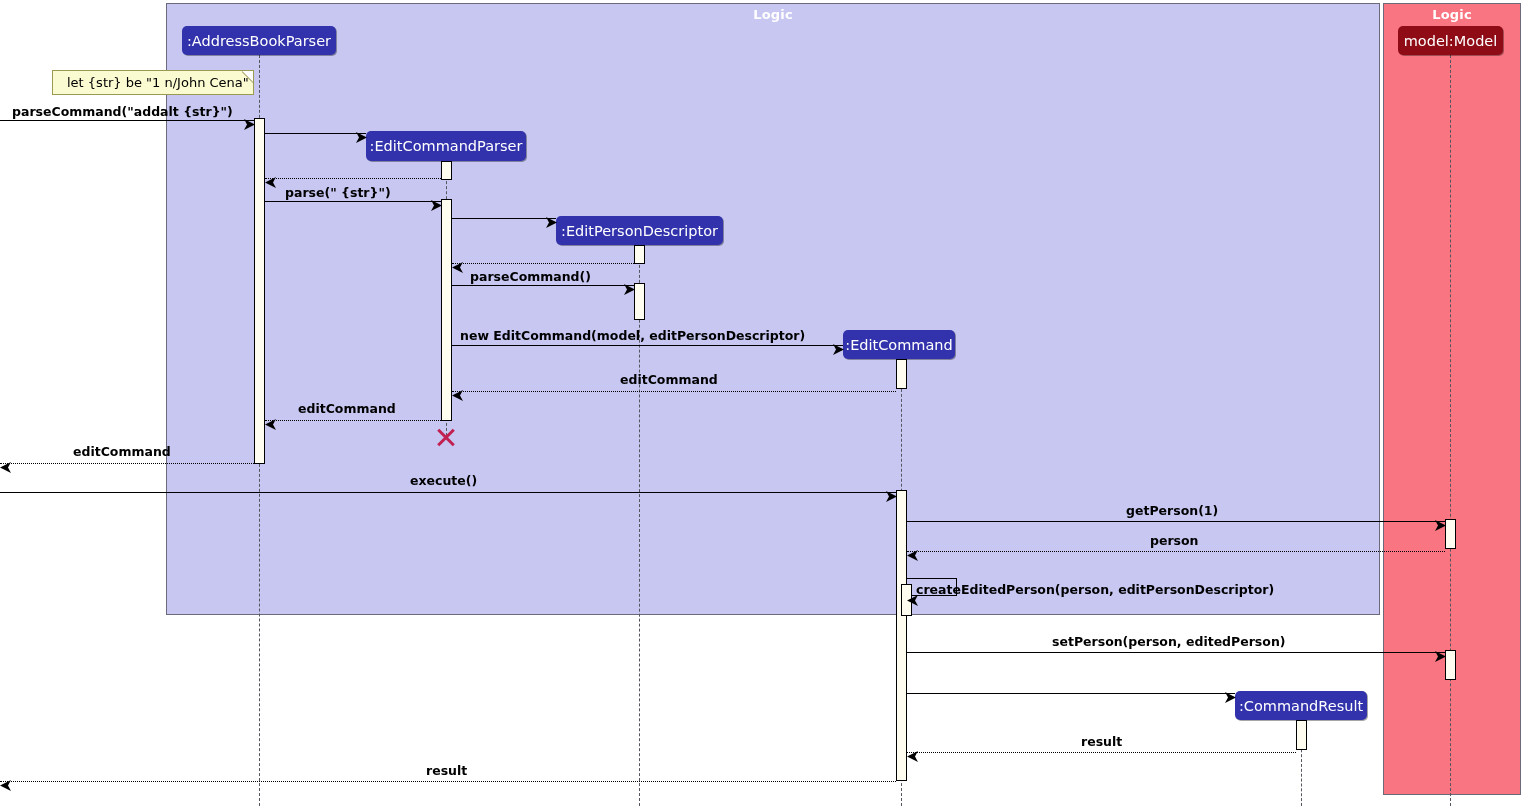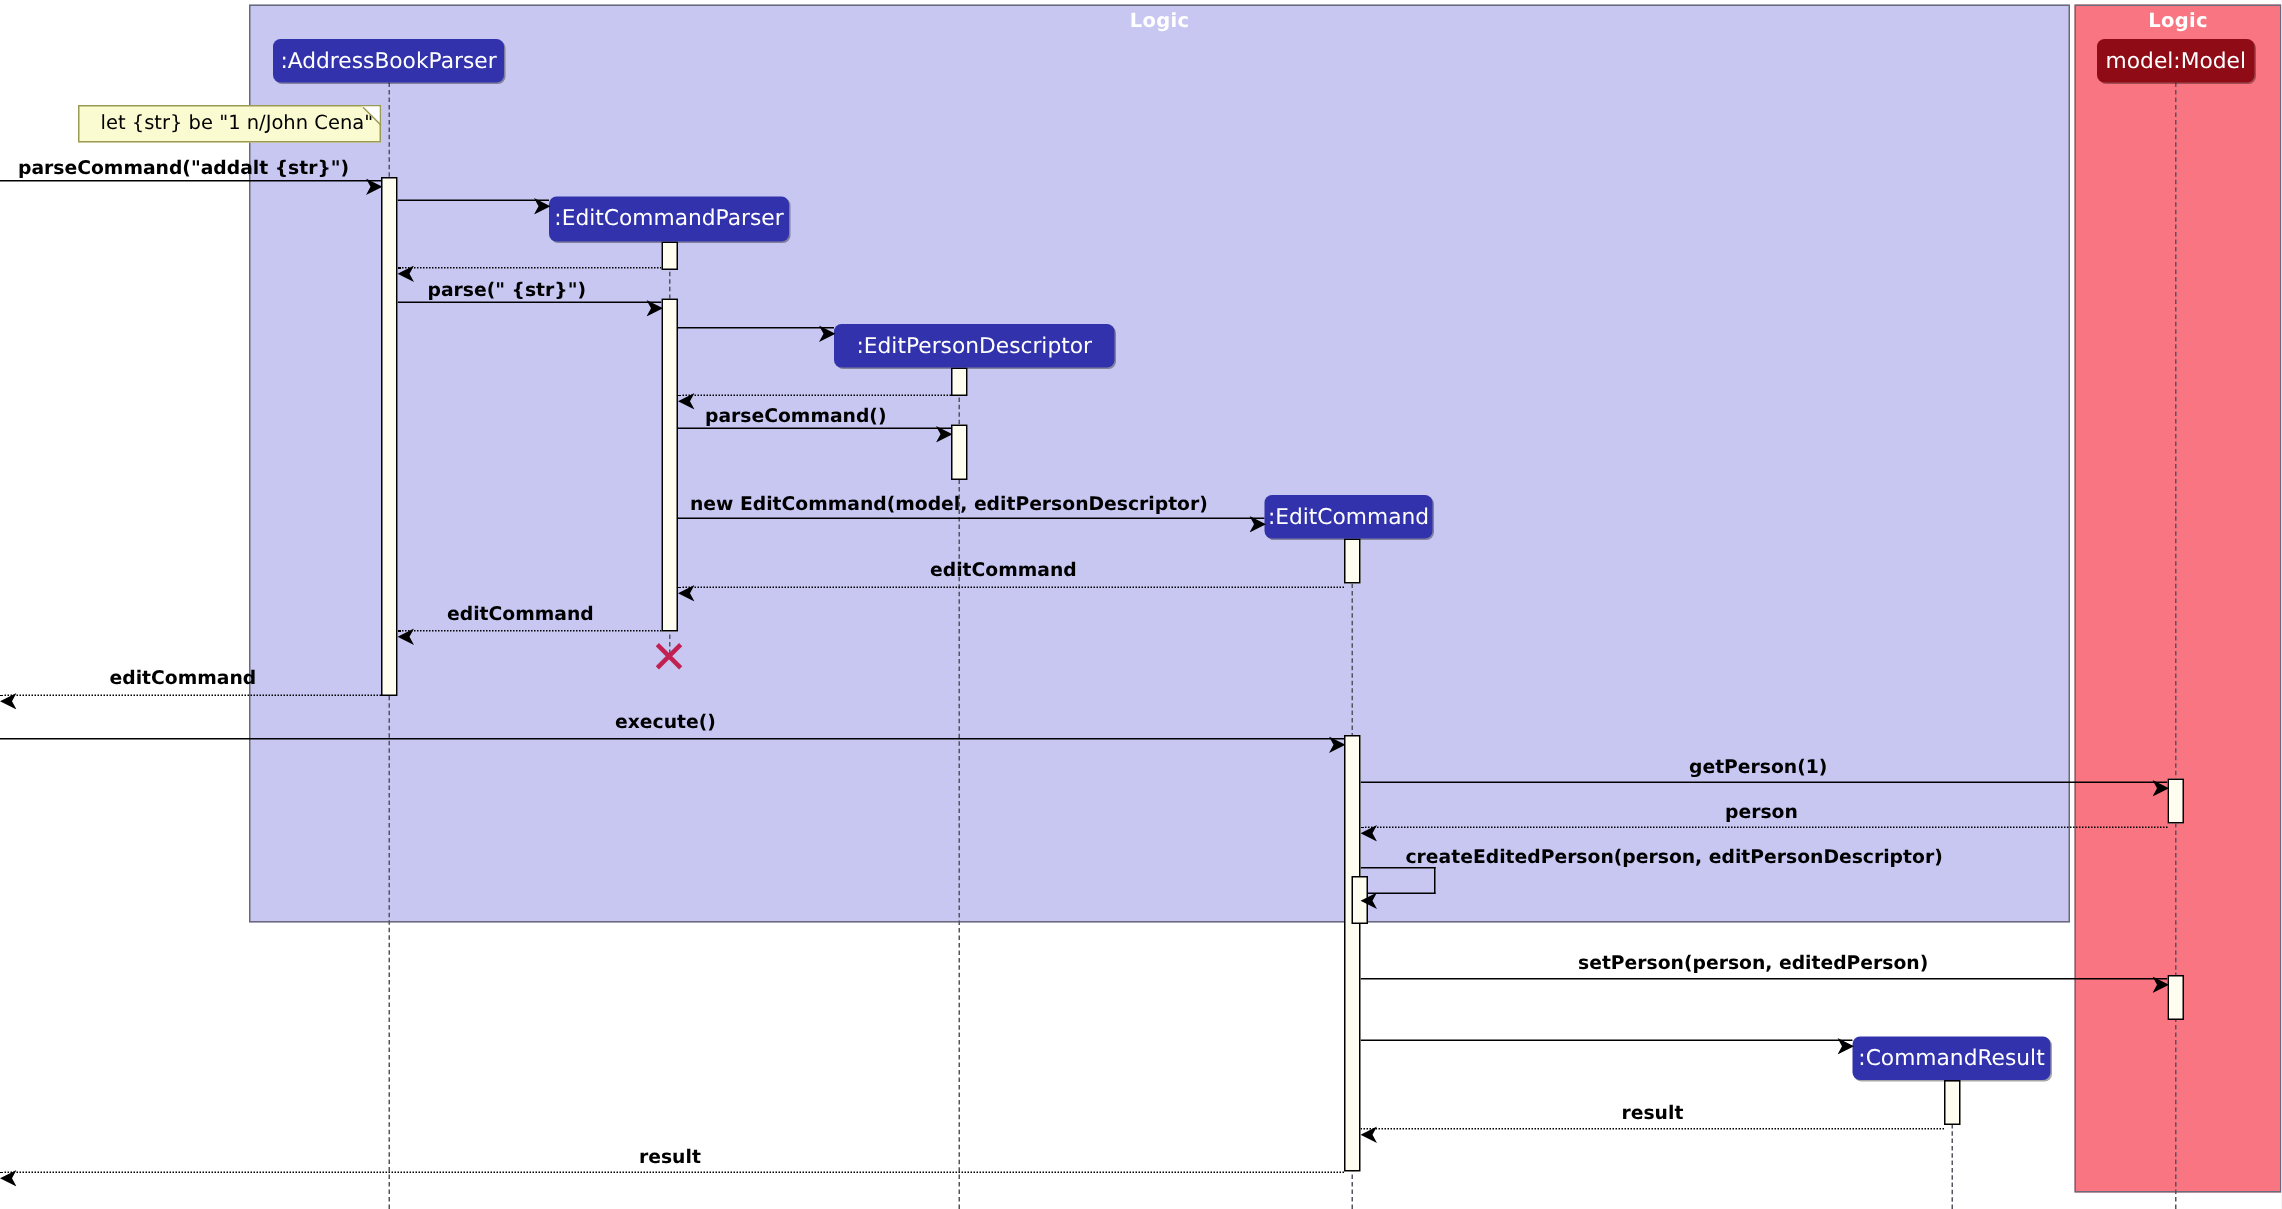--- a/index.html
+++ b/index.html
@@ -219,21 +219,21 @@
     <div class="msg-line" style="left: 907px; top: 521px; width: 538px;"></div>
     <div class="arrow-head" style="left: 1435px; top: 516px; width: 11px; height: 11px;"><svg width="11" height="11" viewBox="0 0 11 11">
         <path d="M0,0 L11,5.5 L0,11 L3,5.5 Z" fill="#000"></path>
       </svg></div>
     <div class="msg-label" style="left: 1126px; top: 503px;">getPerson(1)</div>
     <div class="msg-line dotted" style="left: 907px; top: 551px; width: 538px;"></div>
     <div class="arrow-head" style="left: 907px; top: 546px; width: 11px; height: 11px;"><svg width="11" height="11" viewBox="0 0 11 11">
         <path d="M11,0 L0,5.5 L11,11 L8,5.5 Z" fill="#000"></path>
       </svg></div>
     <div class="msg-label" style="left: 1150px; top: 533px;">person</div>
-    <div class="msg-label" style="left: 916px; top: 563px; margin-left: 21px;">createEditedPerson(person, editPersonDescriptor)</div>
+    <div class="msg-label" style="left: 916px; top: 582px;">createEditedPerson(person, editPersonDescriptor)</div>
     <div class="msg-line" style="left: 907px; top: 652px; width: 538px;"></div>
     <div class="arrow-head" style="left: 1435px; top: 647px; width: 11px; height: 11px;"><svg width="11" height="11" viewBox="0 0 11 11">
         <path d="M0,0 L11,5.5 L0,11 L3,5.5 Z" fill="#000"></path>
       </svg></div>
     <div class="msg-label" style="left: 1052px; top: 634px;">setPerson(person, editedPerson)</div>
     <div class="msg-line" style="left: 907px; top: 693px; width: 328px;"></div>
     <div class="arrow-head" style="left: 1225px; top: 688px; width: 11px; height: 11px;"><svg width="11" height="11" viewBox="0 0 11 11">
         <path d="M0,0 L11,5.5 L0,11 L3,5.5 Z" fill="#000"></path>
       </svg></div>
     <div class="msg-line dotted" style="left: 907px; top: 752px; width: 389px;"></div>
@@ -260,21 +260,21 @@
     <div class="activation" style="left: 901px; top: 584px; width: 11px; height: 32px;"></div>
     <div class="activation" style="left: 1445px; top: 519px; width: 11px; height: 30px;"></div>
     <div class="activation" style="left: 1445px; top: 650px; width: 11px; height: 30px;"></div>
     <div class="activation" style="left: 1296px; top: 720px; width: 11px; height: 30px;"></div>
     <div class="participant" style="left: 182px; top: 26px; width: 154px; height: 29px; background: rgb(50, 50, 172);">
       <span>:AddressBookParser</span>
     </div>
     <div class="participant" style="left: 366px; top: 131px; width: 160px; height: 30px; background: rgb(50, 50, 172);">
       <span>:EditCommandParser</span>
     </div>
-    <div class="participant" style="left: 556px; top: 216px; width: 187px; height: 29px; background: rgb(50, 50, 172);">
+    <div class="participant" style="left: 556px; top: 216px; width: 167px; height: 29px; background: rgb(50, 50, 172);">
       <span>:EditPersonDescriptor</span>
     </div>
     <div class="participant" style="left: 843px; top: 330px; width: 112px; height: 29px; background: rgb(50, 50, 172);">
       <span>:EditCommand</span>
     </div>
     <div class="participant" style="left: 1235px; top: 691px; width: 132px; height: 29px; background: rgb(50, 50, 172);">
       <span>:CommandResult</span>
     </div>
     <div class="participant" style="left: 1398px; top: 26px; width: 105px; height: 29px; background: rgb(143, 11, 22);">
       <span>model:Model</span>

